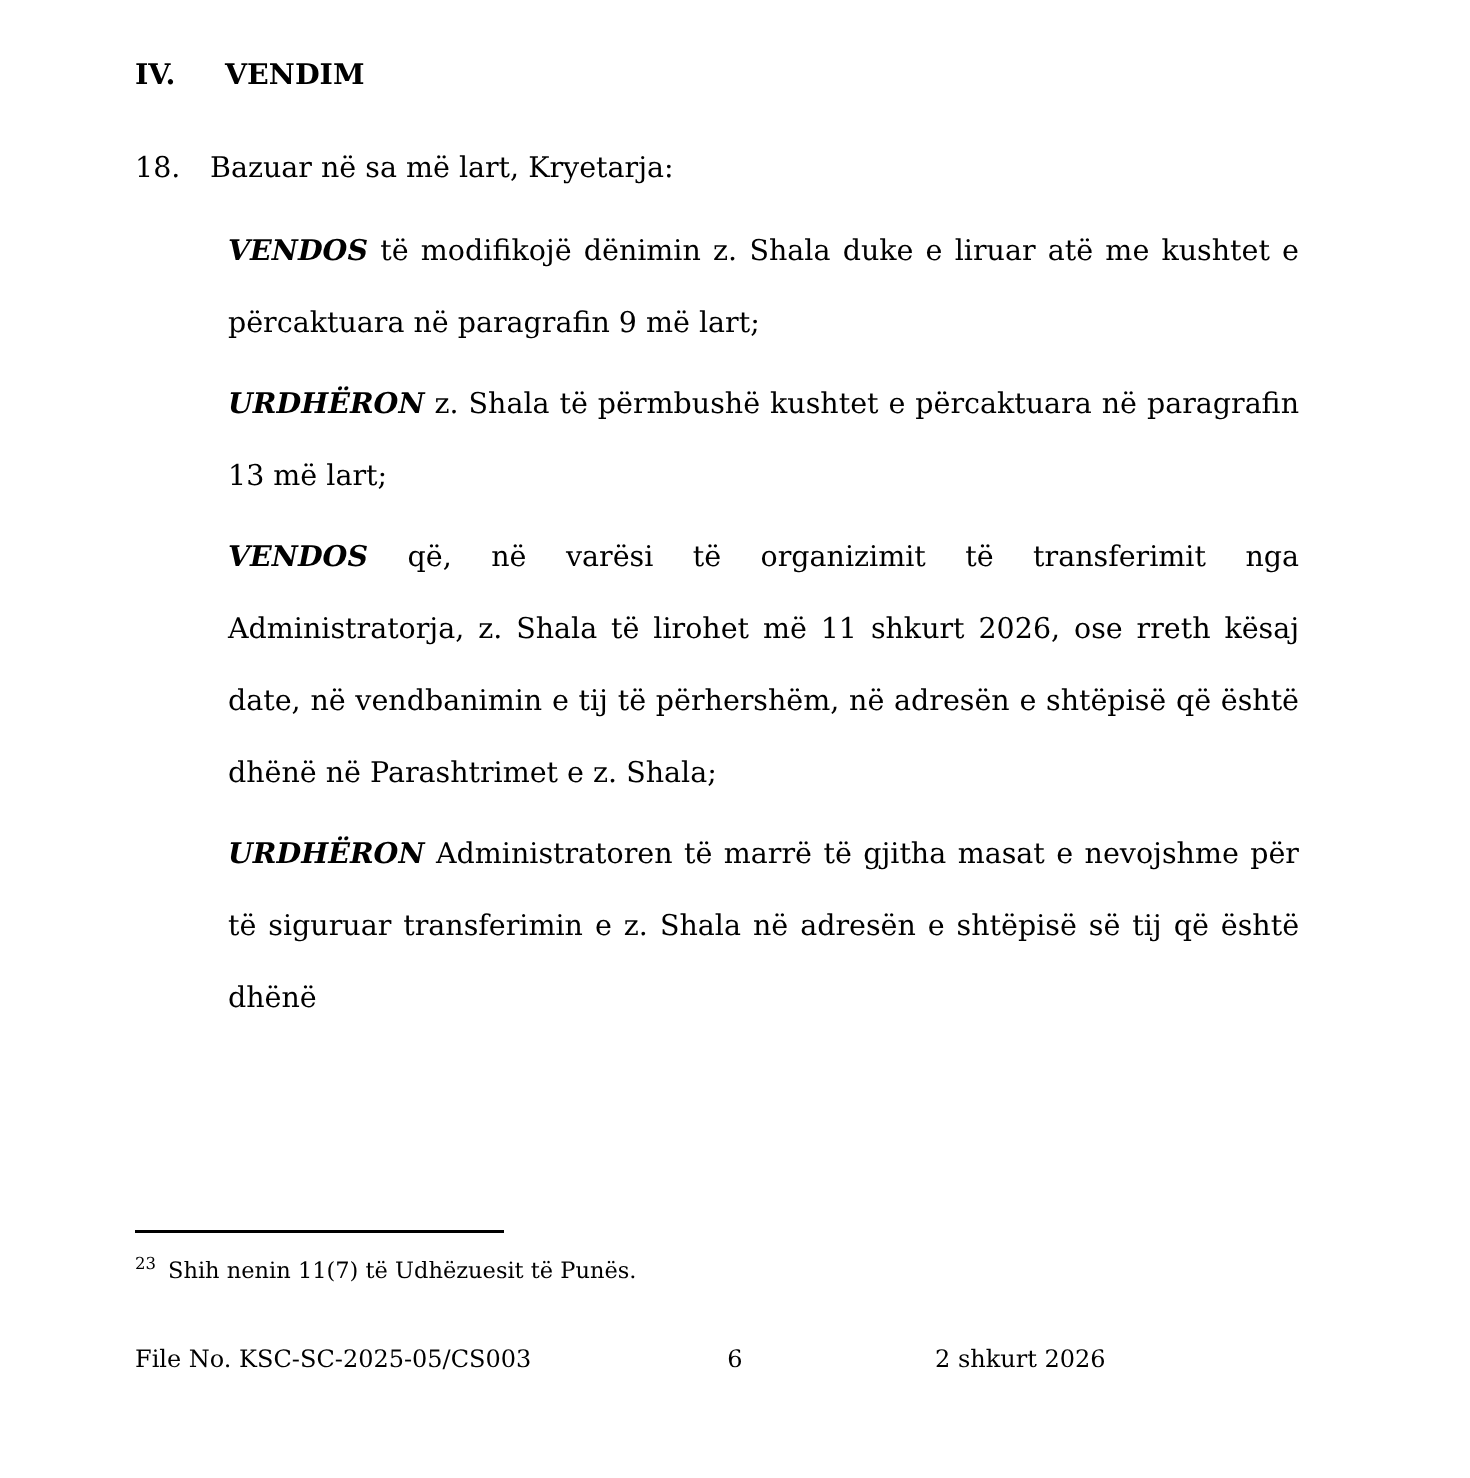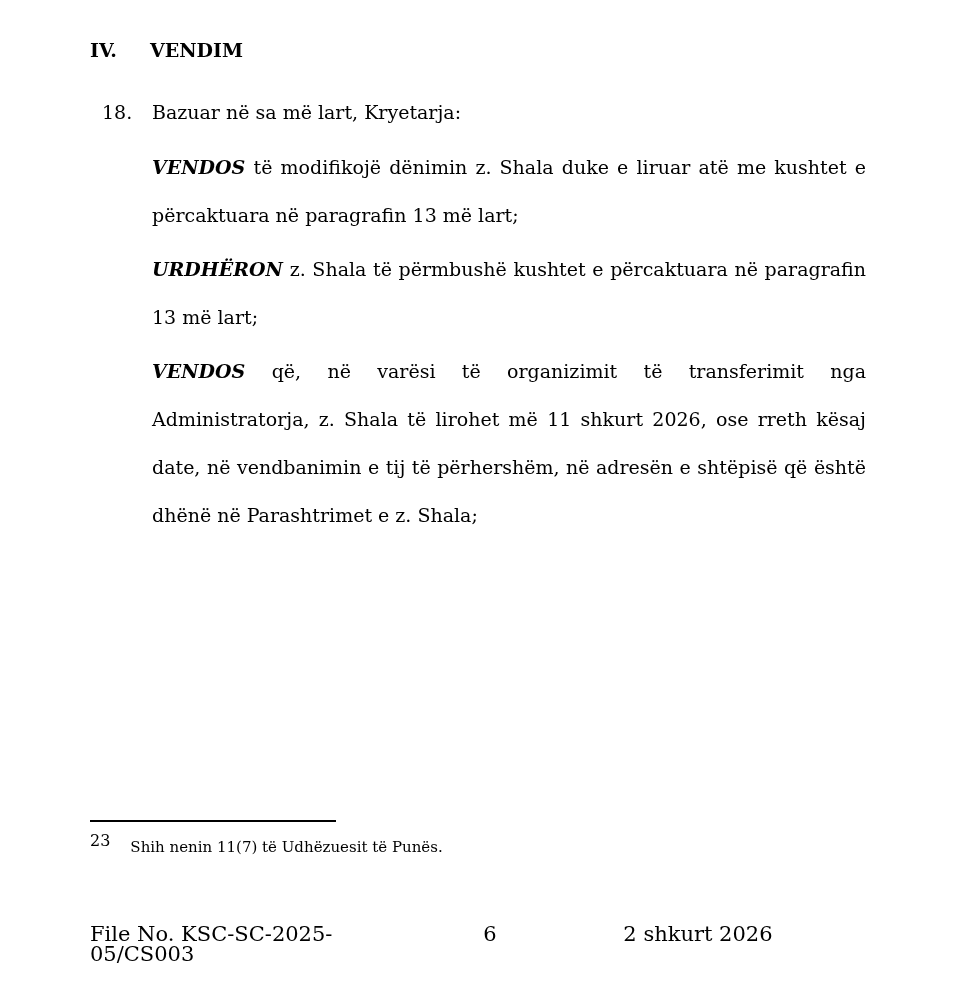--- a/index.html
+++ b/index.html
@@ -17,21 +17,21 @@
   }
   .heading {
     font-weight: bold;
     line-height: 48px;
     margin: 0 0 14px 0;
     white-space: nowrap;
   }
   .heading .h-num { display: inline-block; width: 60px; }
   .para18 {
     line-height: 48px;
-    margin: 0 0 7px 12px;
+    margin: 0 0 7px 0;
   }
   .para18 .p-num { display: inline-block; width: 50px; }
   .ruling {
     margin: 0 0 6px 62px;
     line-height: 48px;
     text-align: justify;
   }
   .ruling .lead { font-weight: bold; font-style: italic; }
   .fn-sep {
     position: absolute;
@@ -42,31 +42,31 @@
     border-top: 2px solid #000000;
   }
   .footnote {
     position: absolute;
     left: 90px;
     top: 836px;
     font-size: 15px;
     line-height: 22px;
   }
   .footnote sup {
-    font-size: 16px;
+    font-size: 11px;
     line-height: 0;
-    margin-right: 20px;
+    margin-right: 8px;
   }
   .footer {
     position: absolute;
     left: 90px;
     right: 90px;
-    top: 924px;
+    top: 896px;
     display: flex;
-    font-size: 21px;
+    font-size: 16px;
     line-height: 20px;
   }
   .footer .f-left  { flex: 1; text-align: left; }
   .footer .f-mid   { flex: 1; text-align: center; }
   .footer .f-right { flex: 1; text-align: left; }
 </style>
 </head>
 <body>
 
 <div class="page">
@@ -74,34 +74,38 @@
   <div class="heading">
     <span class="h-num">IV.</span><span class="h-title">VENDIM</span>
   </div>
 
   <div class="para18">
     <span class="p-num">18.</span><span>Bazuar në sa më lart, Kryetarja:</span>
   </div>
 
   <p class="ruling">
     <span class="lead">VENDOS</span>
-    <span>të modifikojë dënimin z. Shala duke e liruar atë me kushtet e përcaktuara në paragrafin 13 më lart;</span>
+    <span>të modifikojë dënimin z. Shala duke e liruar atë me kushtet e përcaktuara në paragrafin 9 më lart;</span>
   </p>
 
   <p class="ruling">
     <span class="lead">URDHËRON</span>
     <span>z. Shala të përmbushë kushtet e përcaktuara në paragrafin 13 më lart;</span>
   </p>
 
 
   <p class="ruling">
     <span class="lead">VENDOS</span>
     <span>që, në varësi të organizimit të transferimit nga Administratorja, z. Shala të lirohet më 11 shkurt 2026, ose rreth kësaj date, në vendbanimin e tij të përhershëm, në adresën e shtëpisë që është dhënë në Parashtrimet e z. Shala;</span>
   </p>
 
+  <p class="ruling">
+    <span class="lead">URDHËRON</span>
+    <span>Administratoren të marrë të gjitha masat e nevojshme për të siguruar transferimin e z. Shala në adresën e shtëpisë së tij që është dhënë</span>
+  </p>
 
   <div class="fn-sep"></div>
 
   <div class="footnote">
     <sup>23</sup><span>Shih nenin 11(7) të Udhëzuesit të Punës.</span>
   </div>
 
   <div class="footer">
     <span class="f-left">File No. KSC-SC-2025-05/CS003</span>
     <span class="f-mid">6</span>

